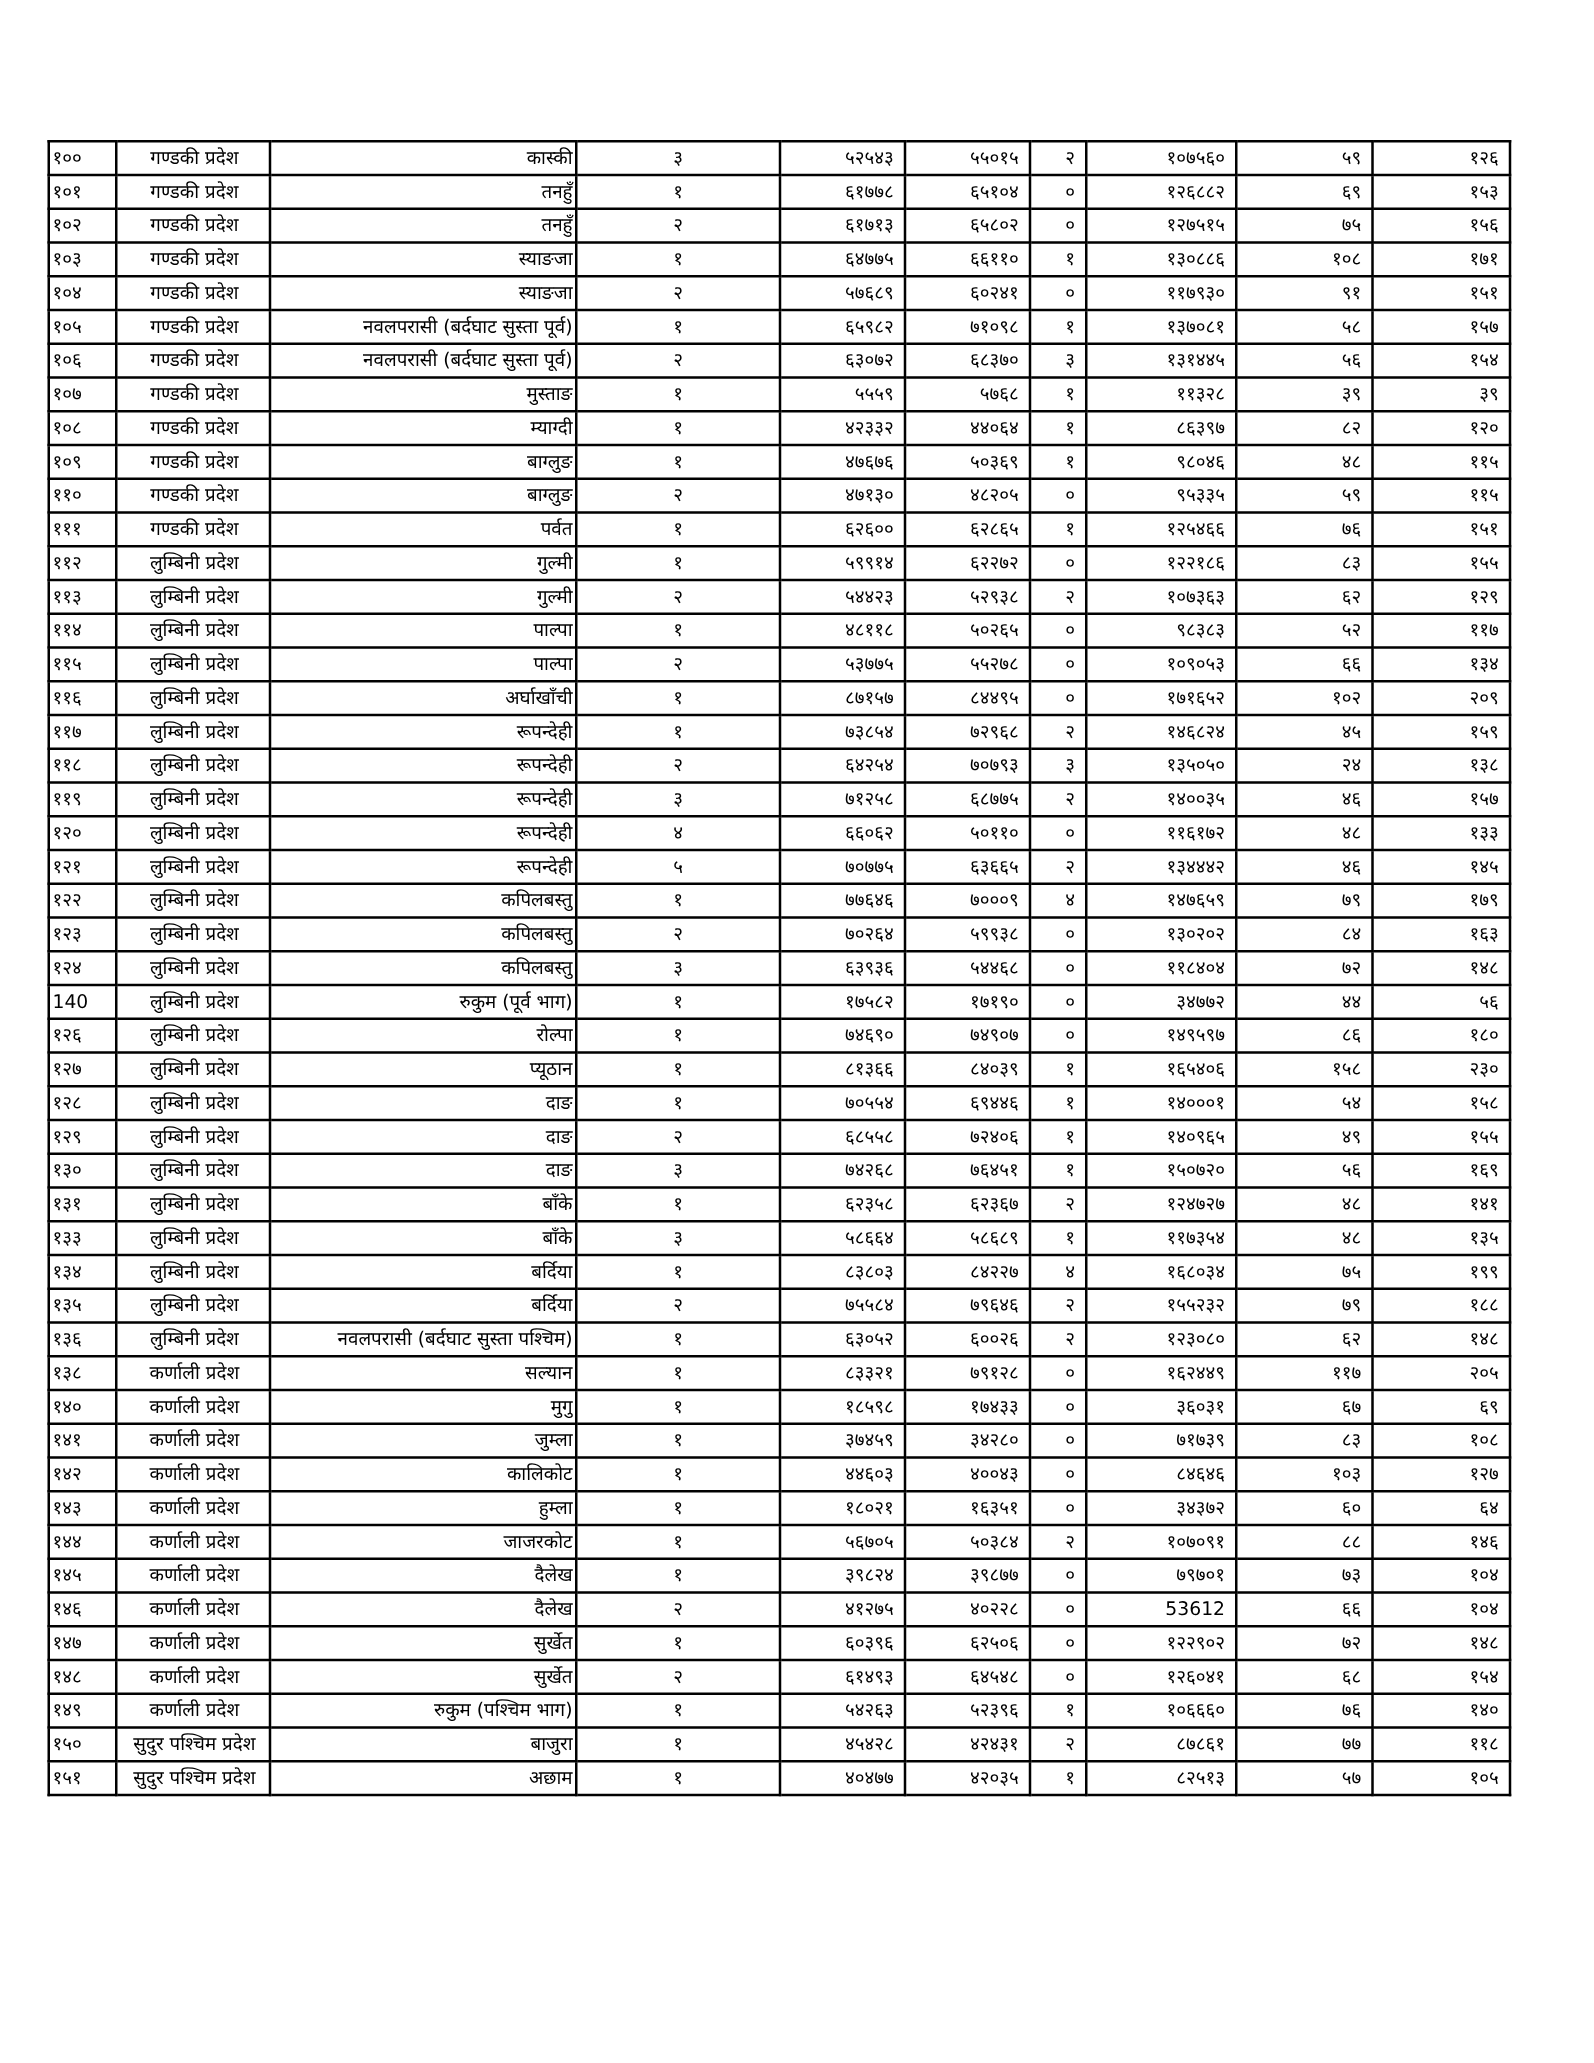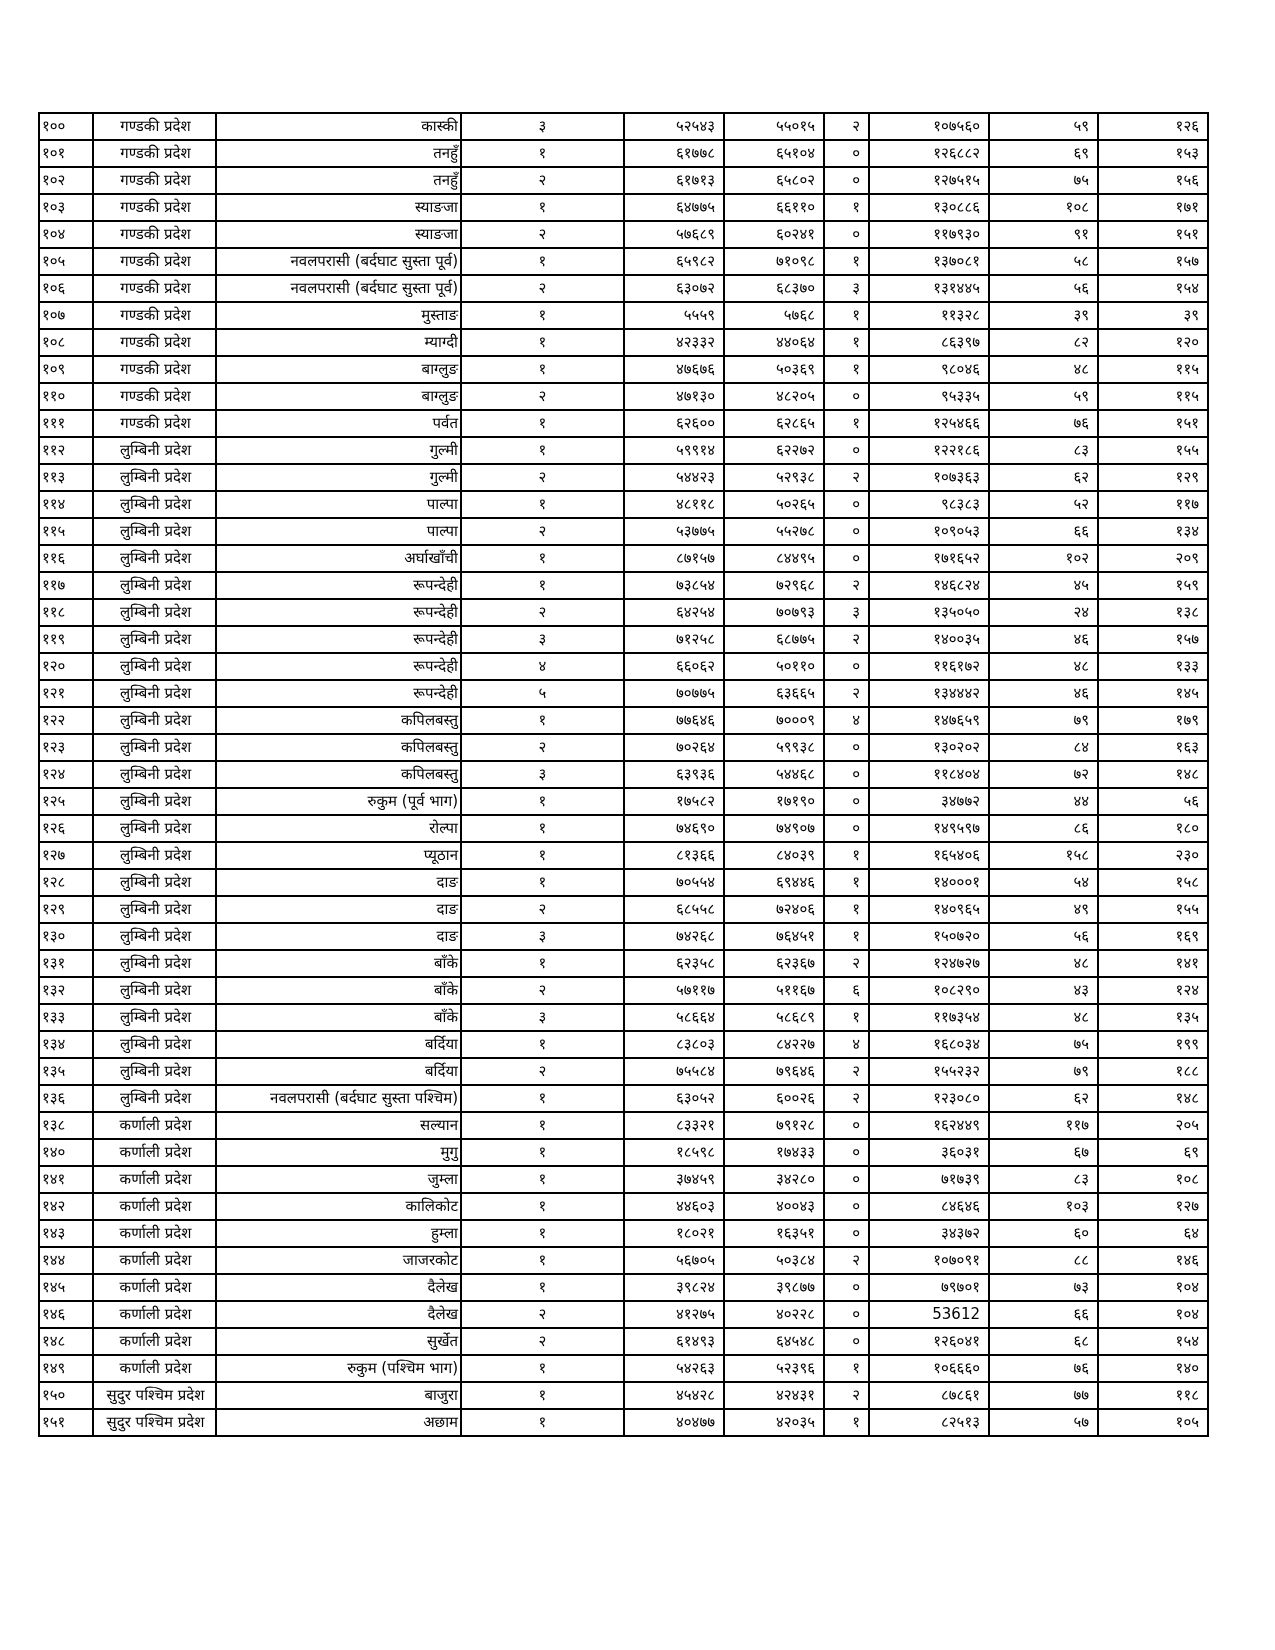--- a/index.html
+++ b/index.html
@@ -348,21 +348,21 @@
           <td>कपिलबस्तु</td>
           <td>३</td>
           <td>६३९३६</td>
           <td>५४४६८</td>
           <td>०</td>
           <td>११८४०४</td>
           <td>७२</td>
           <td>१४८</td>
         </tr>
         <tr>
-          <td>१२५</td>
+          <td>140</td>
           <td>लुम्बिनी प्रदेश</td>
           <td>रुकुम (पूर्व भाग)</td>
           <td>१</td>
           <td>१७५८२</td>
           <td>१७१९०</td>
           <td>०</td>
           <td>३४७७२</td>
           <td>४४</td>
           <td>५६</td>
         </tr>
@@ -430,32 +430,20 @@
           <td>१३१</td>
           <td>लुम्बिनी प्रदेश</td>
           <td>बाँके</td>
           <td>१</td>
           <td>६२३५८</td>
           <td>६२३६७</td>
           <td>२</td>
           <td>१२४७२७</td>
           <td>४८</td>
           <td>१४१</td>
-        </tr>
-        <tr>
-          <td>१३२</td>
-          <td>लुम्बिनी प्रदेश</td>
-          <td>बाँके</td>
-          <td>२</td>
-          <td>५७११७</td>
-          <td>५११६७</td>
-          <td>६</td>
-          <td>१०८२९०</td>
-          <td>४३</td>
-          <td>१२४</td>
         </tr>
         <tr>
           <td>१३३</td>
           <td>लुम्बिनी प्रदेश</td>
           <td>बाँके</td>
           <td>३</td>
           <td>५८६६४</td>
           <td>५८६८९</td>
           <td>१</td>
           <td>११७३५४</td>
@@ -588,20 +576,32 @@
           <td>दैलेख</td>
           <td>२</td>
           <td>४१२७५</td>
           <td>४०२२८</td>
           <td>०</td>
           <td>53612</td>
           <td>६६</td>
           <td>१०४</td>
         </tr>
         <tr>
+          <td>१४७</td>
+          <td>कर्णाली प्रदेश</td>
+          <td>सुर्खेत</td>
+          <td>१</td>
+          <td>६०३९६</td>
+          <td>६२५०६</td>
+          <td>०</td>
+          <td>१२२९०२</td>
+          <td>७२</td>
+          <td>१४८</td>
+        </tr>
+        <tr>
           <td>१४८</td>
           <td>कर्णाली प्रदेश</td>
           <td>सुर्खेत</td>
           <td>२</td>
           <td>६१४९३</td>
           <td>६४५४८</td>
           <td>०</td>
           <td>१२६०४१</td>
           <td>६८</td>
           <td>१५४</td>

